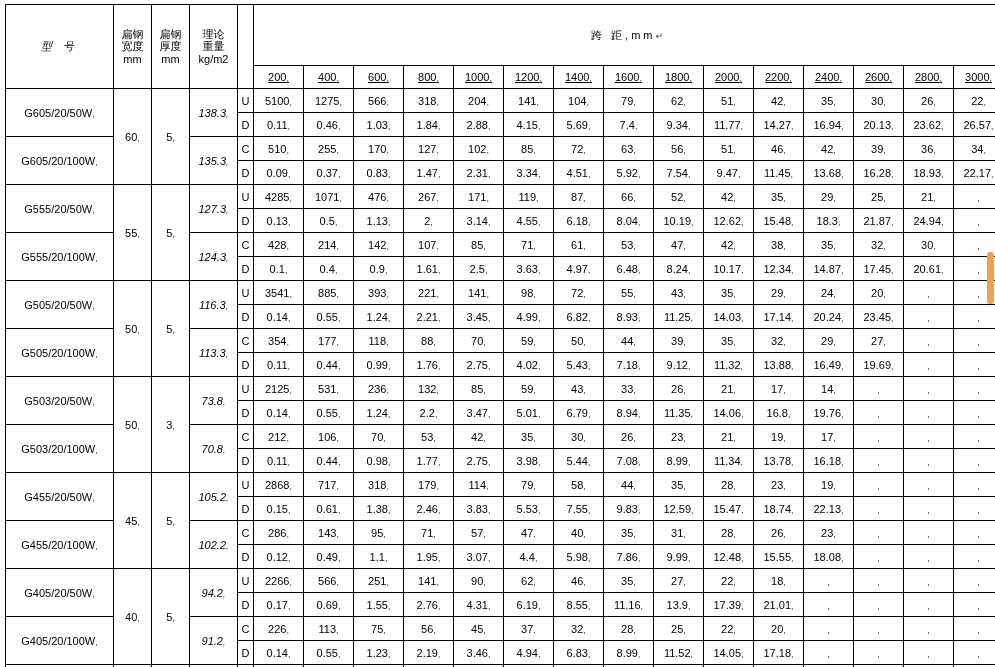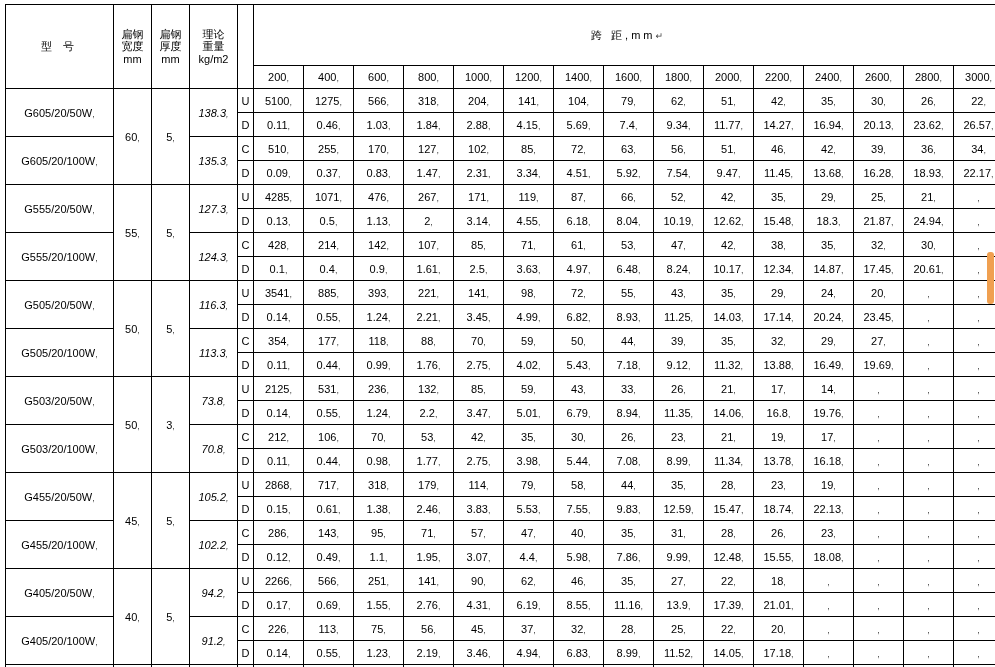--- a/index.html
+++ b/index.html
@@ -49,20 +49,21 @@
     font-size: 11.5px;
     line-height: 1.15;
   }
   .hdr-span {
     font-size: 13px;
     letter-spacing: 3px;
   }
   .colhdr {
     font-size: 11px;
     height: 22px;
+    text-decoration: underline;
   }
   .model-cell {
     font-size: 11.5px;
     height: 30px;
   }
   .dim-cell {
     font-size: 11.5px;
   }
   .wt-cell {
     font-size: 11.5px;
@@ -113,21 +114,21 @@
       <col style="width:50px">
         <col style="width:50px">
         <col style="width:50px">
         <col style="width:50px">
       <col style="width:50px">
         <col style="width:50px">
         <col style="width:50px">
     </colgroup>
     <tbody id="table-body">
         <tr>
-          <td class="hdr-model" rowspan="2" style="height:60px;">型 号</td>
+          <td class="hdr-model" rowspan="2" style="height:60px;font-style:italic;">型 号</td>
           <td class="hdr-small" rowspan="2">
             <div>扁钢</div>
             <div>宽度</div>
             <div>mm</div>
           </td>
           <td class="hdr-small" rowspan="2">
             <div>扁钢</div>
             <div>厚度</div>
             <div>mm</div>
           </td>

